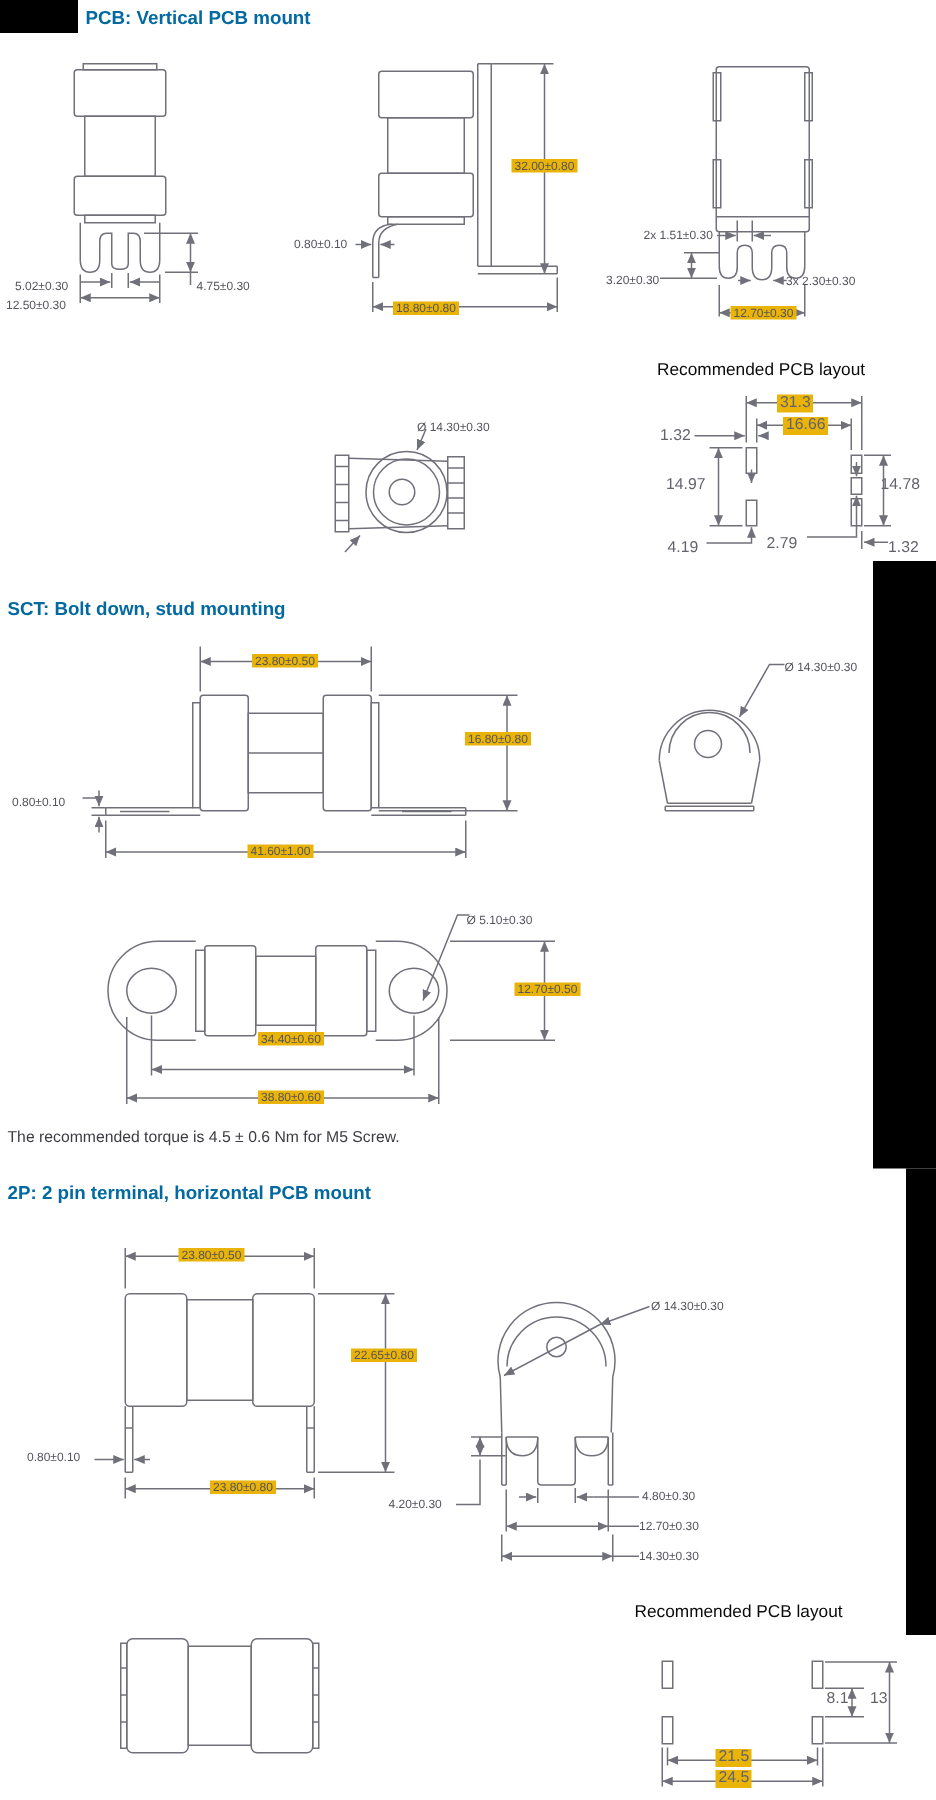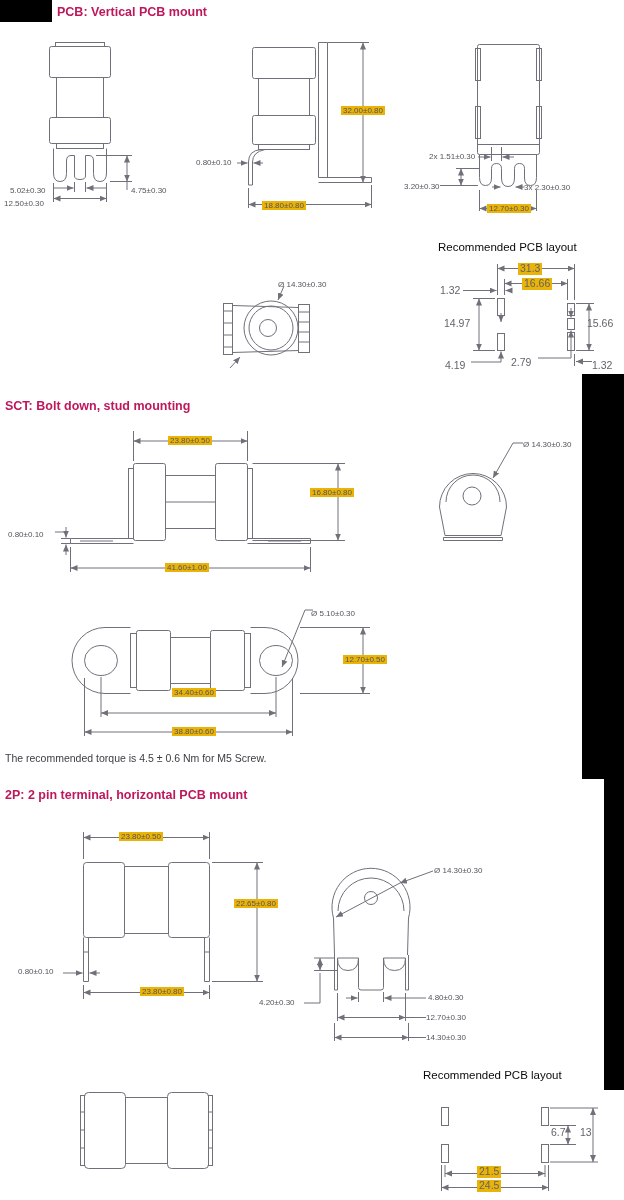--- a/index.html
+++ b/index.html
@@ -1,20 +1,20 @@
 <!DOCTYPE html>
 <html><head>
 <meta charset="utf-8">
 <style>
   *{margin:0;padding:0;box-sizing:border-box}
   html,body{background:#fff}
   body{width:624px;height:1200px;position:relative;overflow:hidden;
        font-family:"Liberation Sans","DejaVu Sans",sans-serif;color:#111}
   .abs{position:absolute}
-  .h1{font-weight:bold;font-size:12.5px;color:#be185d;white-space:nowrap}
+  .h1{font-weight:bold;font-size:12.5px;color:#0369a1;white-space:nowrap}
   .h2{font-weight:normal;font-size:11.5px;color:#0a0a0a;white-space:nowrap}
   .dim{font-size:8px;color:#54545c;white-space:nowrap;line-height:1.15}
   .dimlg{font-size:10.5px;color:#63636b;white-space:nowrap;line-height:1.1}
   .note{font-size:10.5px;color:#3c3c42;white-space:nowrap}
   .bg{background:#eab308;padding:0 2px}
   .bar{position:absolute;background:#000}
   svg.draw{position:absolute;overflow:visible}
   svg.draw line,svg.draw path,svg.draw rect,svg.draw circle,
   svg.draw ellipse,svg.draw polyline{stroke:#70707a;fill:none;stroke-width:1}
   #mk path{fill:#70707a;stroke:none}
@@ -167,21 +167,21 @@
   <path d="M36,104 H66 V93.5" marker-end="url(#ah)"></path>
   <line x1="136" y1="50" x2="136" y2="59.5" marker-end="url(#ah)"></line>
   <path d="M103,100 H136 V72.5" marker-end="url(#ah)"></path>
   <line x1="139.5" y1="96" x2="139.5" y2="108"></line>
   <line x1="157" y1="103.5" x2="141" y2="103.5" marker-end="url(#ah)"></line>
 </svg>
 <span class="abs dimlg bg" style="left:518px;top:263px">31.3</span>
 <span class="abs dimlg bg" style="left:522px;top:278px">16.66</span>
 <span class="abs dimlg" style="left:440px;top:285px">1.32</span>
 <span class="abs dimlg" style="left:444px;top:318px">14.97</span>
-<span class="abs dimlg" style="left:587px;top:318px">15.66</span>
+<span class="abs dimlg" style="left:587px;top:318px">14.78</span>
 <span class="abs dimlg" style="left:445px;top:360px">4.19</span>
 <span class="abs dimlg" style="left:511px;top:357px">2.79</span>
 <span class="abs dimlg" style="left:592px;top:360px">1.32</span>
 
 
 <div class="abs h1" style="left:5px;top:399px">SCT: Bolt down, stud mounting</div>
 
 
 <svg class="draw" style="left:55px;top:425px" width="335" height="150">
   <rect x="78.5" y="38.5" width="32" height="77" rx="2"></rect>
@@ -368,19 +368,19 @@
   <line x1="130" y1="30.5" x2="156" y2="30.5"></line>
   <line x1="130" y1="49.5" x2="156" y2="49.5"></line>
   <line x1="148" y1="30.5" x2="148" y2="49.5" marker-start="url(#ah)" marker-end="url(#ah)"></line>
   <line x1="25" y1="70" x2="25" y2="82"></line>
   <line x1="125" y1="70" x2="125" y2="82"></line>
   <line x1="25" y1="78.5" x2="125" y2="78.5" marker-start="url(#ah)" marker-end="url(#ah)"></line>
   <line x1="21.5" y1="70" x2="21.5" y2="96"></line>
   <line x1="128.5" y1="70" x2="128.5" y2="96"></line>
   <line x1="21.5" y1="92.5" x2="128.5" y2="92.5" marker-start="url(#ah)" marker-end="url(#ah)"></line>
 </svg>
-<span class="abs dimlg" style="left:551px;top:1127px">6.7</span>
+<span class="abs dimlg" style="left:551px;top:1127px">8.1</span>
 <span class="abs dimlg" style="left:580px;top:1127px">13</span>
 <span class="abs dimlg bg" style="left:477px;top:1166px">21.5</span>
 <span class="abs dimlg bg" style="left:477px;top:1180px">24.5</span>
 
 
 
 
 </body></html>

